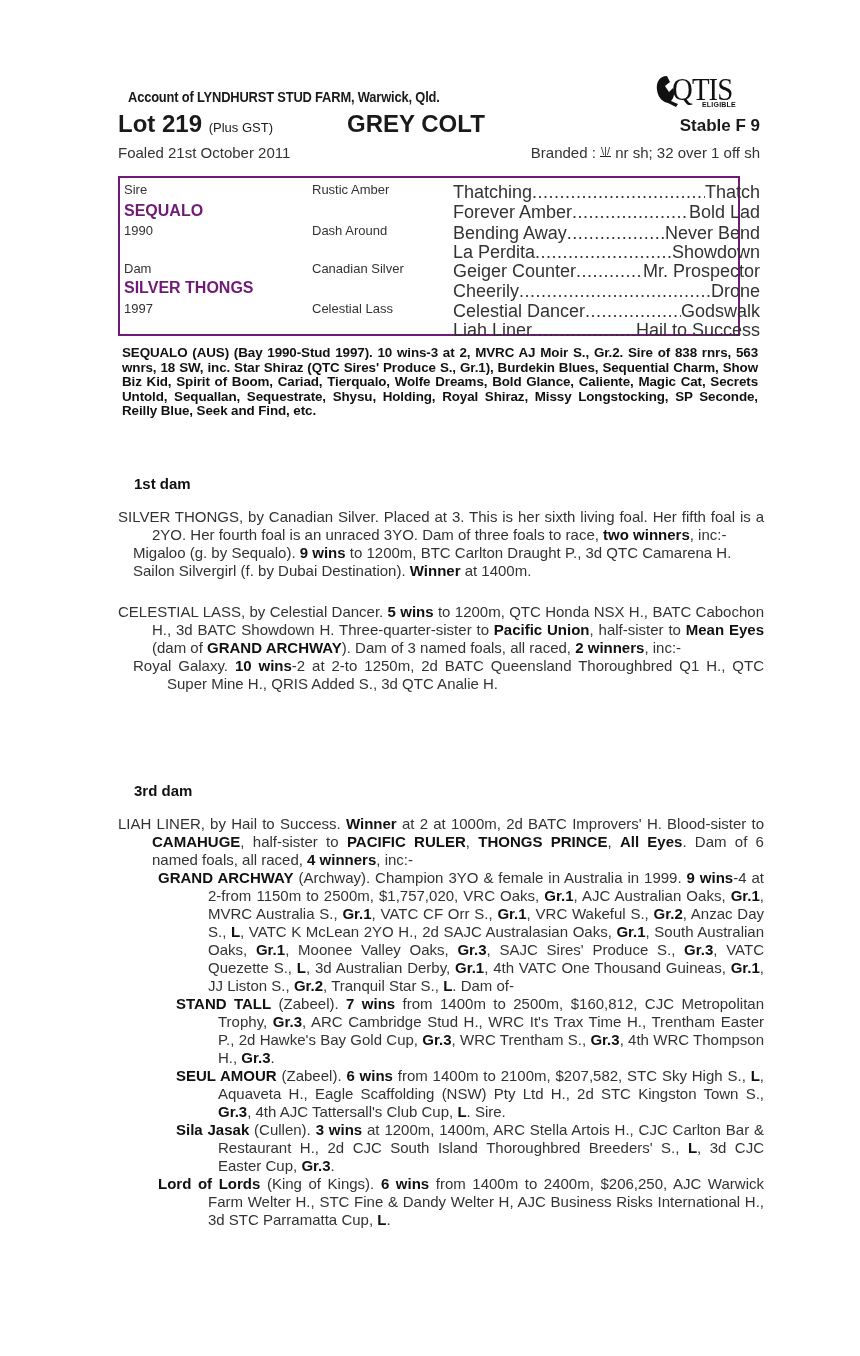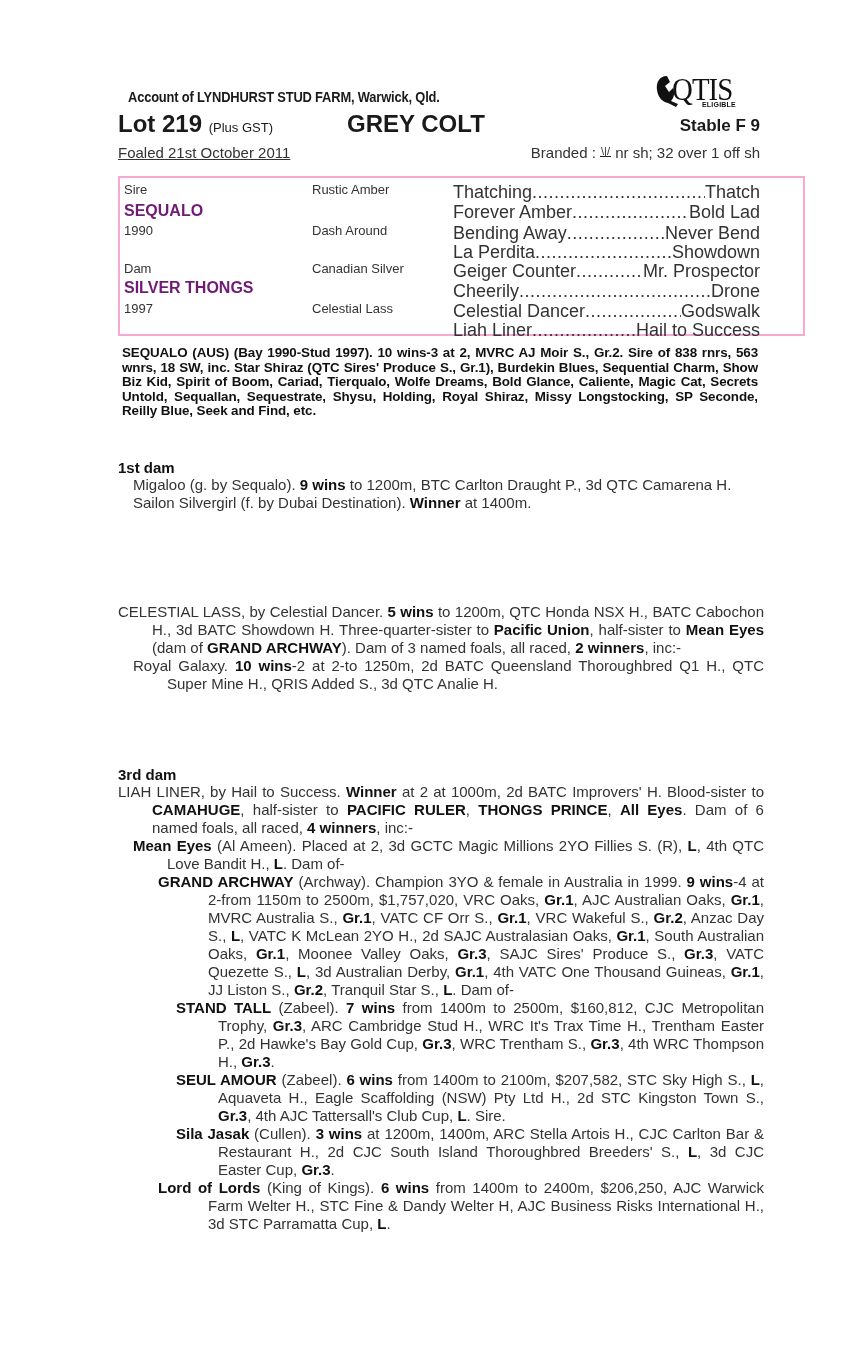--- a/index.html
+++ b/index.html
@@ -7,32 +7,32 @@
   .page{position:absolute;left:118px;top:0;width:646px;}
   .account{position:absolute;left:128px;top:88px;font-family:"Liberation Sans",sans-serif;font-weight:bold;font-size:15px;letter-spacing:-0.2px;transform:scaleX(0.86);transform-origin:left top;white-space:nowrap;}
   .logo{position:absolute;left:536px;top:74px;width:110px;height:36px;}
   .logo .qtis{position:absolute;left:18px;top:-3px;font-family:"Liberation Serif",serif;font-size:32px;letter-spacing:-1px;transform:scaleX(0.9);transform-origin:left top;color:#111;}
   .logo .elig{position:absolute;left:48px;top:27px;font-size:7px;font-weight:bold;letter-spacing:0.2px;color:#111;}
   .lotline{position:absolute;left:0;top:110px;width:646px;height:28px;}
   .lot{position:absolute;left:0;top:0;font-weight:bold;font-size:24px;}
   .lot small{font-weight:normal;font-size:13px;}
   .colt{position:absolute;left:229px;top:0;font-weight:bold;font-size:24px;}
   .stable{position:absolute;right:4px;top:6px;font-weight:bold;font-size:17px;}
-  .foaled{position:absolute;left:0;top:144px;font-size:15px;color:#333;text-decoration:underline;}
+  .foaled{position:absolute;left:0;top:144px;font-size:15px;color:#333;}
   .branded{position:absolute;right:4px;top:144px;font-size:15px;color:#333;white-space:nowrap;}
   .brandmark{display:inline-block;font-size:11px;line-height:10px;vertical-align:3px;border-bottom:1.5px solid #222;padding:0 1px;}
-  .ped{position:absolute;left:0;top:176px;width:687px;height:160px;border:2px solid #f9a8d4;box-sizing:border-box;}
+  .ped{position:absolute;left:0;top:176px;width:622px;height:160px;border:2px solid #701a75;box-sizing:border-box;}
   .ped .cell{position:absolute;font-size:13px;color:#333;white-space:nowrap;}
   .ped .big{font-weight:bold;font-size:16px;color:#701a75;}
   .ped .gp{position:absolute;left:333px;width:307px;font-size:18px;color:#333;display:flex;white-space:nowrap;}
   .gp .dots{flex:1;overflow:hidden;}
   .gp .dots::before{content:"........................................................................................................";letter-spacing:0.5px;}
   .sire-para{position:absolute;left:4px;top:346px;width:636px;font-weight:bold;font-size:13.4px;line-height:14.6px;text-align:justify;color:#111;letter-spacing:-0.1px;}
   .sect{position:absolute;left:0;width:646px;font-size:15px;line-height:18px;color:#333;}
-  .sect h3{margin:0;font-size:15px;font-weight:bold;color:#111;line-height:16px;}
+  .sect h3{margin:16px;font-size:15px;font-weight:bold;color:#111;line-height:16px;}
   .p{text-align:justify;}
   .i0{padding-left:34px;text-indent:-34px;}
   .i1{padding-left:49px;text-indent:-34px;}
   .i2{padding-left:90px;text-indent:-50px;}
   .i3{padding-left:100px;text-indent:-42px;}
   b{color:#111;}
 </style>
 </head>
 <body>
 
@@ -117,37 +117,37 @@
         <span class="dots"></span>
         <span>Hail to Success</span>
       </div>
   </div>
 
   <div class="sire-para">SEQUALO (AUS) (Bay 1990-Stud 1997). 10 wins-3 at 2, MVRC AJ Moir S., Gr.2. Sire of 838 rnrs, 563 wnrs, 18 SW, inc. Star Shiraz (QTC Sires' Produce S., Gr.1), Burdekin Blues, Sequential Charm, Show Biz Kid, Spirit of Boom, Cariad, Tierqualo, Wolfe Dreams, Bold Glance, Caliente, Magic Cat, Secrets Untold, Sequallan, Sequestrate, Shysu, Holding, Royal Shiraz, Missy Longstocking, SP Seconde, Reilly Blue, Seek and Find, etc.</div>
 
   <div class="sect" style="top:460px">
     <h3>1st dam</h3>
     <div>
+        <div class="p i0"><span>SILVER THONGS, by Canadian Silver. Placed at 3. This is her sixth living foal. Her fifth foal is a 2YO. Her fourth foal is an unraced 3YO. Dam of three foals to race, </span><b>two winners</b><span>, inc:-</span></div>
         <div class="p i1"><span>Migaloo (g. by Sequalo). </span><b>9 wins</b><span> to 1200m, BTC Carlton Draught P., 3d QTC Camarena H.</span></div>
         <div class="p i1"><span>Sailon Silvergirl (f. by Dubai Destination). </span><b>Winner</b><span> at 1400m.</span></div>
       </div>
   </div>
 
   <div class="sect" style="top:603px">
     <div>
         <div class="p i0"><span>CELESTIAL LASS, by Celestial Dancer. </span><b>5 wins</b><span> to 1200m, QTC Honda NSX H., BATC Cabochon H., 3d BATC Showdown H. Three-quarter-sister to </span><b>Pacific Union</b><span>, half-sister to </span><b>Mean Eyes</b><span> (dam of </span><b>GRAND ARCHWAY</b><span>). Dam of 3 named foals, all raced, </span><b>2 winners</b><span>, inc:-</span></div>
         <div class="p i1"><span>Royal Galaxy. </span><b>10 wins</b><span>-2 at 2-to 1250m, 2d BATC Queensland Thoroughbred Q1 H., QTC Super Mine H., QRIS Added S., 3d QTC Analie H.</span></div>
       </div>
   </div>
 
   <div class="sect" style="top:767px">
     <h3>3rd dam</h3>
     <div>
         <div class="p i0"><span>LIAH LINER, by Hail to Success. </span><b>Winner</b><span> at 2 at 1000m, 2d BATC Improvers' H. Blood-sister to </span><b>CAMAHUGE</b><span>, half-sister to </span><b>PACIFIC RULER</b><span>, </span><b>THONGS PRINCE</b><span>, </span><b>All Eyes</b><span>. Dam of 6 named foals, all raced, </span><b>4 winners</b><span>, inc:-</span></div>
-        <div class="p i1"><b>Mean Eyes</b><span> (Al Ameen). Placed at 2, 3d GCTC Magic Millions 2YO Fillies S. (R), </span><b>L</b><span>, 4th QTC Love Bandit H., </span><b>L</b><span>. Dam of-</span></div>
         <div class="p i2"><b>GRAND ARCHWAY</b><span> (Archway). Champion 3YO &amp; female in Australia in 1999. </span><b>9 wins</b><span>-4 at 2-from 1150m to 2500m, $1,757,020, VRC Oaks, </span><b>Gr.1</b><span>, AJC Australian Oaks, </span><b>Gr.1</b><span>, MVRC Australia S., </span><b>Gr.1</b><span>, VATC CF Orr S., </span><b>Gr.1</b><span>, VRC Wakeful S., </span><b>Gr.2</b><span>, Anzac Day S., </span><b>L</b><span>, VATC K McLean 2YO H., 2d SAJC Australasian Oaks, </span><b>Gr.1</b><span>, South Australian Oaks, </span><b>Gr.1</b><span>, Moonee Valley Oaks, </span><b>Gr.3</b><span>, SAJC Sires' Produce S., </span><b>Gr.3</b><span>, VATC Quezette S., </span><b>L</b><span>, 3d Australian Derby, </span><b>Gr.1</b><span>, 4th VATC One Thousand Guineas, </span><b>Gr.1</b><span>, JJ Liston S., </span><b>Gr.2</b><span>, Tranquil Star S., </span><b>L</b><span>. Dam of-</span></div>
         <div class="p i3"><b>STAND TALL</b><span> (Zabeel). </span><b>7 wins</b><span> from 1400m to 2500m, $160,812, CJC Metropolitan Trophy, </span><b>Gr.3</b><span>, ARC Cambridge Stud H., WRC It's Trax Time H., Trentham Easter P., 2d Hawke's Bay Gold Cup, </span><b>Gr.3</b><span>, WRC Trentham S., </span><b>Gr.3</b><span>, 4th WRC Thompson H., </span><b>Gr.3</b><span>.</span></div>
         <div class="p i3"><b>SEUL AMOUR</b><span> (Zabeel). </span><b>6 wins</b><span> from 1400m to 2100m, $207,582, STC Sky High S., </span><b>L</b><span>, Aquaveta H., Eagle Scaffolding (NSW) Pty Ltd H., 2d STC Kingston Town S., </span><b>Gr.3</b><span>, 4th AJC Tattersall's Club Cup, </span><b>L</b><span>. Sire.</span></div>
         <div class="p i3"><b>Sila Jasak</b><span> (Cullen). </span><b>3 wins</b><span> at 1200m, 1400m, ARC Stella Artois H., CJC Carlton Bar &amp; Restaurant H., 2d CJC South Island Thoroughbred Breeders' S., </span><b>L</b><span>, 3d CJC Easter Cup, </span><b>Gr.3</b><span>.</span></div>
         <div class="p i2"><b>Lord of Lords</b><span> (King of Kings). </span><b>6 wins</b><span> from 1400m to 2400m, $206,250, AJC Warwick Farm Welter H., STC Fine &amp; Dandy Welter H, AJC Business Risks International H., 3d STC Parramatta Cup, </span><b>L</b><span>.</span></div>
       </div>
   </div>
 
 </div>
 

